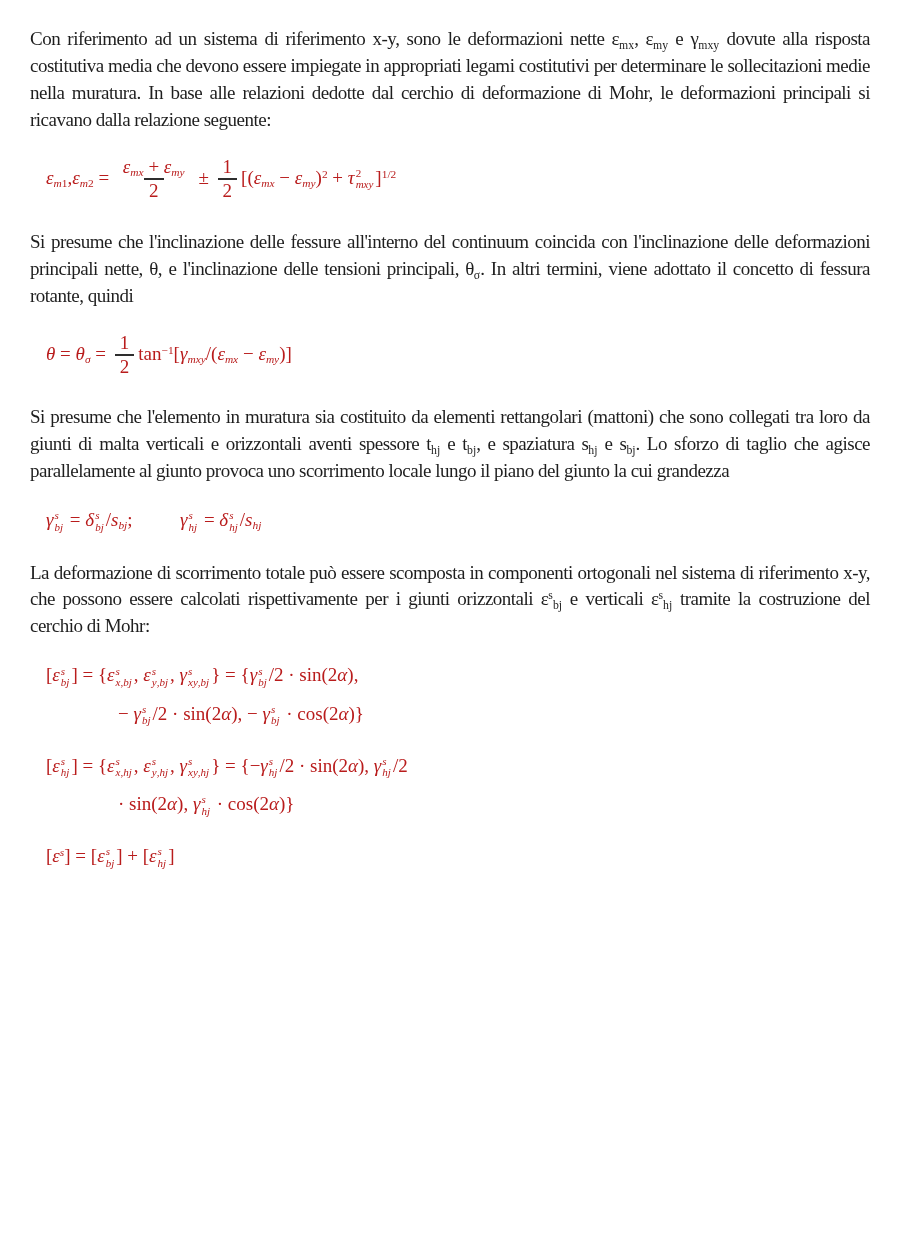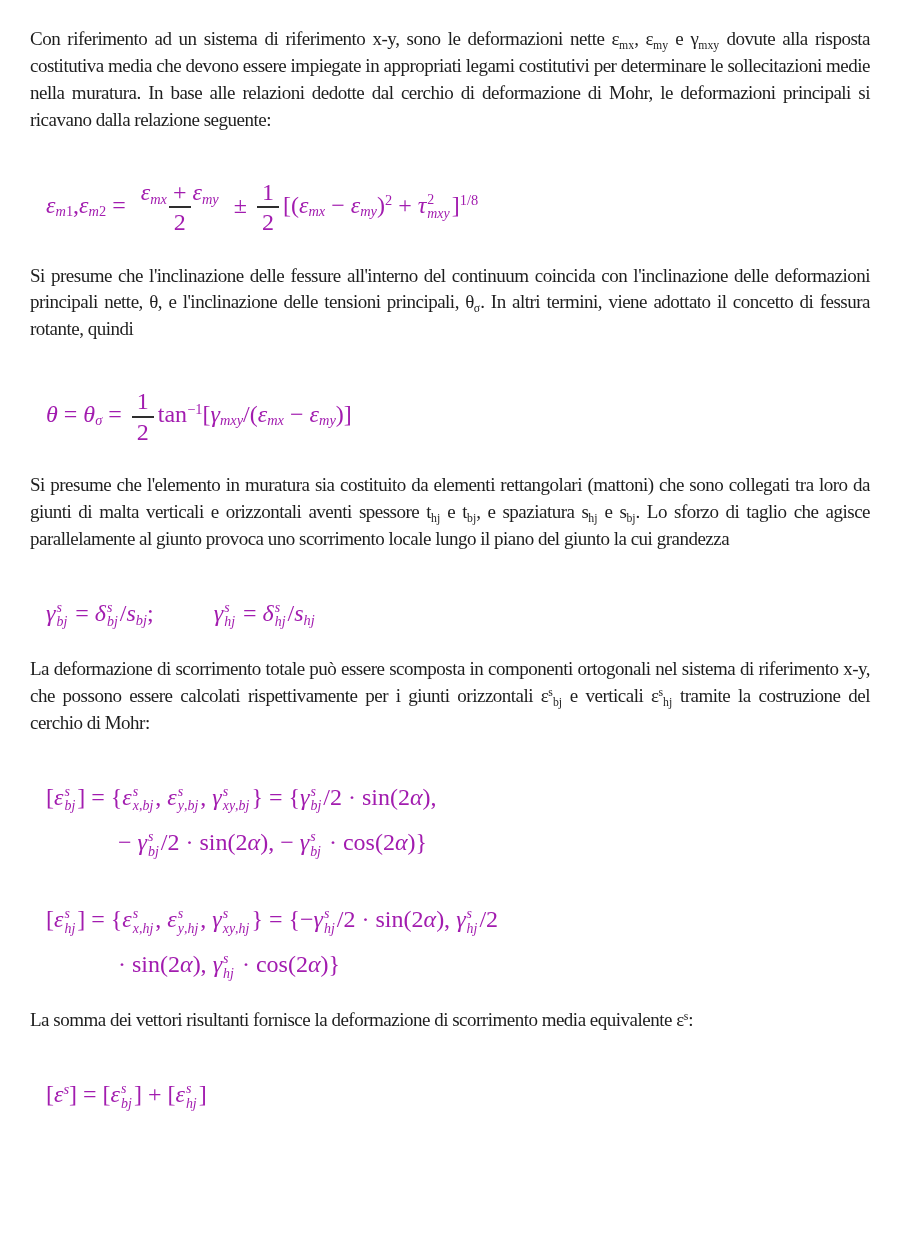--- a/index.html
+++ b/index.html
@@ -24,24 +24,23 @@
   .para sub, .para sup { font-size: 0.62em; letter-spacing: 0; line-height: 0; }
   .para sub { vertical-align: -0.3em; }
   .para sup { vertical-align: 0.5em; }
 
   .formula {
     margin: 22px 0 26px 16px;
     line-height: 1.35;
   }
   .fm {
     font-family: "Liberation Serif", "DejaVu Serif", serif;
-    font-size: 24px;
-    color: #a21caf;
+    font-size: 19px;
+    color: #b91c1c;
     letter-spacing: 0;
-    margin-top: 44px;
   }
   .fm .it { font-style: italic; }
   .fm .rm { font-style: normal; }
   .fm sub, .fm sup { font-size: 0.6em; line-height: 0; }
   .fm sup { vertical-align: 0.55em; }
   .fm sub { vertical-align: -0.25em; }
 
   .frac {
     display: inline-flex;
     flex-direction: column;
@@ -76,21 +75,21 @@
     <div class="formula fm">
       <span class="line"><span class="it">ε</span><sub><span class="it">m</span><span class="rm">1</span></sub><span class="rm">,</span><span class="it">ε</span><sub><span class="it">m</span><span class="rm">2</span></sub><span class="rm"> = </span><span class="frac">
           <span class="num"><span class="it">ε</span><sub><span class="it">mx</span></sub><span class="rm"> + </span><span class="it">ε</span><sub><span class="it">my</span></sub></span>
           <span class="den"><span class="rm">2</span></span>
         </span><span class="rm"> ± </span><span class="frac">
           <span class="num"><span class="rm">1</span></span>
           <span class="den"><span class="rm">2</span></span>
         </span><span class="rm">[(</span><span class="it">ε</span><sub><span class="it">mx</span></sub><span class="rm"> − </span><span class="it">ε</span><sub><span class="it">my</span></sub><span class="rm">)</span><sup><span class="rm">2</span></sup><span class="rm"> + </span><span class="it">τ</span><span class="ss">
           <span class="ssup"><span class="rm">2</span></span>
           <span class="ssub"><span class="it">mxy</span></span>
-        </span><span class="rm">]</span><sup><span class="rm">1/8</span></sup></span>
+        </span><span class="rm">]</span><sup><span class="rm">1/2</span></sup></span>
     </div>
     <p class="para">Si presume che l'inclinazione delle fessure all'interno del continuum coincida con l'inclinazione delle deformazioni principali nette, θ, e l'inclinazione delle tensioni principali, θ<sub>σ</sub>. In altri termini, viene adottato il concetto di fessura rotante, quindi</p>
     <div class="formula fm">
       <span class="line"><span class="it">θ</span><span class="rm"> = </span><span class="it">θ</span><sub><span class="it">σ</span></sub><span class="rm"> = </span><span class="frac">
           <span class="num"><span class="rm">1</span></span>
           <span class="den"><span class="rm">2</span></span>
         </span><span class="rm">tan</span><sup><span class="rm">−1</span></sup><span class="rm">[</span><span class="it">γ</span><sub><span class="it">mxy</span></sub><span class="rm">/(</span><span class="it">ε</span><sub><span class="it">mx</span></sub><span class="rm"> − </span><span class="it">ε</span><sub><span class="it">my</span></sub><span class="rm">)]</span></span>
     </div>
     <p class="para">Si presume che l'elemento in muratura sia costituito da elementi rettangolari (mattoni) che sono collegati tra loro da giunti di malta verticali e orizzontali aventi spessore t<sub>hj</sub> e t<sub>bj</sub>, e spaziatura s<sub>hj</sub> e s<sub>bj</sub>. Lo sforzo di taglio che agisce parallelamente al giunto provoca uno scorrimento locale lungo il piano del giunto la cui grandezza</p>
     <div class="formula fm">
@@ -152,21 +151,20 @@
           <span class="ssub"><span class="it">hj</span></span>
         </span><span class="rm">/2 · </span><span class="rm">sin</span><span class="rm">(2</span><span class="it">α</span><span class="rm">), </span><span class="it">γ</span><span class="ss">
           <span class="ssup"><span class="it">s</span></span>
           <span class="ssub"><span class="it">hj</span></span>
         </span><span class="rm">/2</span></span>
       <span class="line indent"><span class="rm">· </span><span class="rm">sin</span><span class="rm">(2</span><span class="it">α</span><span class="rm">), </span><span class="it">γ</span><span class="ss">
           <span class="ssup"><span class="it">s</span></span>
           <span class="ssub"><span class="it">hj</span></span>
         </span><span class="rm"> · </span><span class="rm">cos</span><span class="rm">(2</span><span class="it">α</span><span class="rm">)}</span></span>
     </div>
-    <p class="para">La somma dei vettori risultanti fornisce la deformazione di scorrimento media equivalente ε<sup>s</sup>:</p>
     <div class="formula fm">
       <span class="line"><span class="rm">[</span><span class="it">ε</span><sup><span class="it">s</span></sup><span class="rm">] = [</span><span class="it">ε</span><span class="ss">
           <span class="ssup"><span class="it">s</span></span>
           <span class="ssub"><span class="it">bj</span></span>
         </span><span class="rm">] + [</span><span class="it">ε</span><span class="ss">
           <span class="ssup"><span class="it">s</span></span>
           <span class="ssub"><span class="it">hj</span></span>
         </span><span class="rm">]</span></span>
     </div>
   </main>

